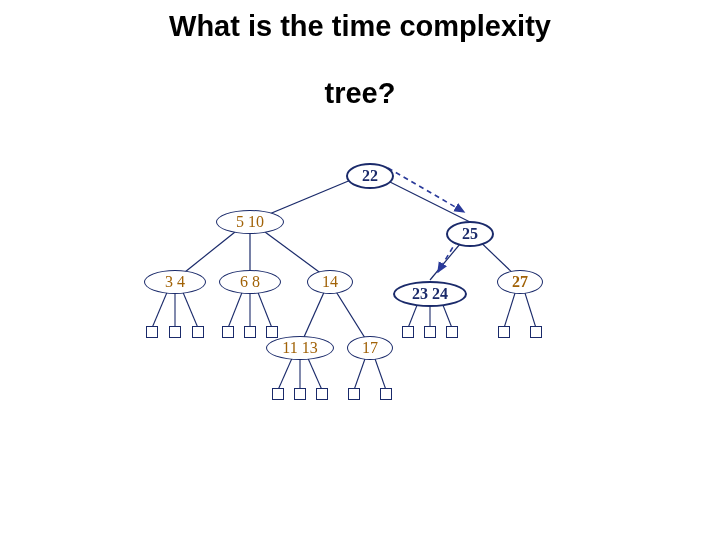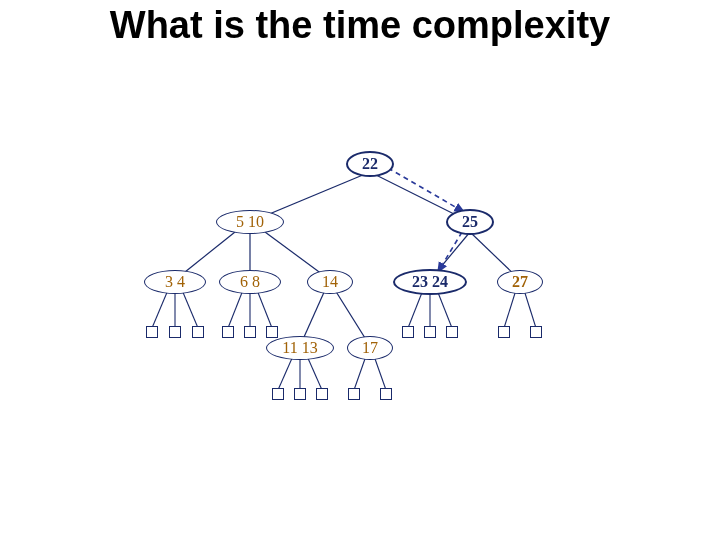--- a/index.html
+++ b/index.html
@@ -6,25 +6,25 @@
     margin: 0;
     padding: 0;
     width: 720px;
     height: 540px;
     background: #fff;
     font-family: Arial, Helvetica, sans-serif;
     position: relative;
     overflow: hidden;
   }
   .title {
-    font-size: 38px;
+    font-size: 29px;
     font-weight: bold;
     text-align: center;
     line-height: 1.15;
-    padding: 4px 30px 0 30px;
+    padding: 10px 30px 0 30px;
     color: #000;
   }
   .diagram {
     position: absolute;
     left: 140px;
     top: 150px;
     width: 460px;
     height: 300px;
   }
   .diagram svg {
@@ -47,36 +47,38 @@
     justify-content: center;
     white-space: nowrap;
     padding: 0 8px;
     height: 22px;
     min-width: 28px;
   }
   .node.bold {
     border-width: 2px;
     font-weight: bold;
     color: #1a2a6a;
+    margin-top: 12px;
   }
   .leaf {
     position: absolute;
     transform: translate(-50%, -50%);
     width: 10px;
     height: 10px;
     border: 1.2px solid #1a2a6a;
     background: #fff;
   }
 </style>
 </head>
 <body>
 
 <div class="title">
   <span>What is the time complexity</span><br>
   <br>
+  <span>tree?</span>
 </div>
 
 <div class="diagram">
 
   <svg>
     <defs>
       <marker id="arrow" markerWidth="8" markerHeight="8" refX="6" refY="3" orient="auto">
         <path d="M0,0 L7,3 L0,6 Z" fill="#2a3a9a"></path>
       </marker>
     </defs>

